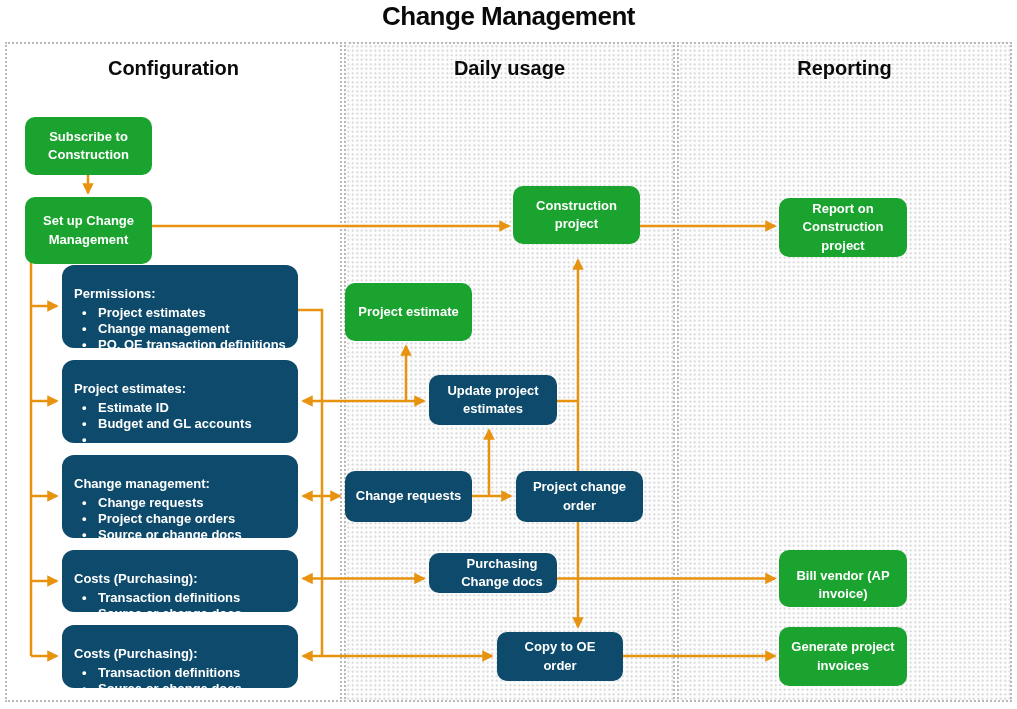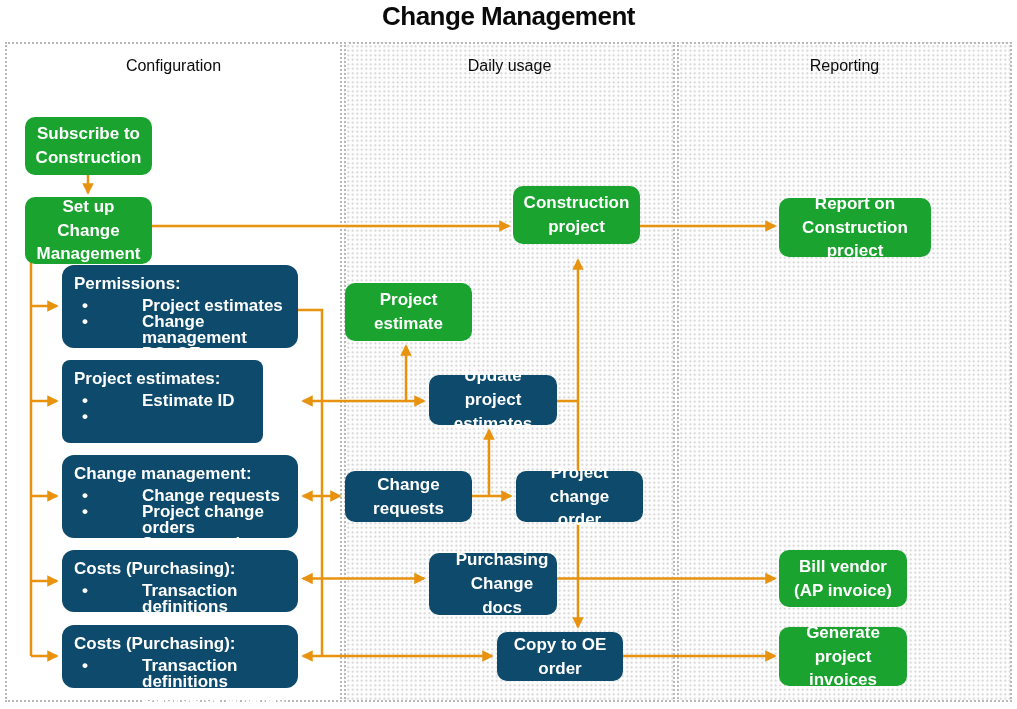--- a/index.html
+++ b/index.html
@@ -23,44 +23,44 @@
   }
   .col.dotted-bg{
     background-color:#fdfdfd;
     background-image:radial-gradient(#d9d9d9 1px, rgba(0,0,0,0) 1.2px);
     background-size:4.5px 4.5px;
   }
   .col-config{left:5px;width:337px;}
   .col-daily{left:344px;width:331px;}
   .col-reporting{left:677px;width:335px;}
   .col-header{
-    position:relative;text-align:center;font-weight:400;font-size:16px;
+    position:relative;text-align:center;font-weight:700;font-size:20px;
     margin-top:13px;color:#0a0a0a;
   }
   .arrows{position:absolute;left:0;top:0;z-index:2;pointer-events:none;}
   .edge{stroke:var(--orange);stroke-width:2.5;fill:none;}
   #ah path{fill:var(--orange);}
   .node{
     position:absolute;z-index:3;box-sizing:border-box;color:#ffffff;
-    font-size:17px;font-weight:600;line-height:1.4;
+    font-size:13px;font-weight:600;line-height:1.4;
   }
   .node-center{
     display:flex;align-items:center;justify-content:center;text-align:center;
     border-radius:10px;padding:4px 10px;
   }
   .node-green{background:var(--green);}
   .node-blue{background:var(--blue);}
   .node-list{
-    background:var(--blue);border-radius:12px;padding:7px 10px 6px 12px;
+    background:var(--blue);border-radius:12px;padding:20px 10px 6px 12px;
   }
   .node-list .heading{margin-bottom:2px;}
   .bullet{display:flex;line-height:16px;}
   .bullet .dot{width:16px;padding-left:8px;flex:none;}
   .bullet .dot::before{content:"\2022";}
-  .bullet .txt{flex:1;margin-left:44px;}
+  .bullet .txt{flex:1;}
 </style>
 </head>
 <body>
 
 <div class="page">
 
   <div class="title">Change Management</div>
 
   <div class="col col-config">
     <div class="col-header">Configuration</div>
@@ -104,21 +104,21 @@
 
   <div class="node node-center node-green" style="left:25px;top:117px;width:127px;height:58px;">
     <span>Subscribe to Construction</span>
   </div>
   <div class="node node-center node-green" style="left:25px;top:197px;width:127px;height:67px;">
     <span>Set up Change Management</span>
   </div>
   <div class="node node-center node-green" style="left:513px;top:186px;width:127px;height:58px;">
     <span>Construction project</span>
   </div>
-  <div class="node node-center node-green" style="left:779px;top:198px;width:152px;height:59px;">
+  <div class="node node-center node-green" style="left:779px;top:198px;width:128px;height:59px;">
     <span>Report on Construction project</span>
   </div>
   <div class="node node-center node-green" style="left:345px;top:283px;width:127px;height:58px;">
     <span>Project estimate</span>
   </div>
   <div class="node node-center node-green" style="left:779px;top:550px;width:128px;height:57px;align-items:flex-end;">
     <span>Bill vendor (AP invoice)</span>
   </div>
   <div class="node node-center node-green" style="left:779px;top:627px;width:128px;height:59px;">
     <span>Generate project invoices</span>
@@ -126,21 +126,21 @@
 
   <div class="node node-center node-blue" style="left:429px;top:375px;width:128px;height:50px;">
     <span>Update project estimates</span>
   </div>
   <div class="node node-center node-blue" style="left:345px;top:471px;width:127px;height:51px;">
     <span>Change requests</span>
   </div>
   <div class="node node-center node-blue" style="left:516px;top:471px;width:127px;height:51px;">
     <span>Project change order</span>
   </div>
-  <div class="node node-center node-blue" style="left:429px;top:553px;width:128px;height:62px;padding-left:28px;">
+  <div class="node node-center node-blue" style="left:429px;top:553px;width:128px;height:40px;padding-left:28px;">
     <span>Purchasing Change docs</span>
   </div>
   <div class="node node-center node-blue" style="left:497px;top:632px;width:126px;height:49px;">
     <span>Copy to OE order</span>
   </div>
 
   <div class="node node-list" style="left:62px;top:265px;width:236px;height:83px;">
     <div class="heading">Permissions:</div>
     <div class="bullet">
         <span class="dot"></span>
@@ -149,25 +149,29 @@
     <div class="bullet">
         <span class="dot"></span>
         <span class="txt">Change management</span>
       </div>
     <div class="bullet">
         <span class="dot"></span>
         <span class="txt">PO, OE transaction definitions</span>
       </div>
   </div>
 
-  <div class="node node-list" style="left:62px;top:360px;width:201px;height:83px;border-radius:8px;">
+  <div class="node node-list" style="left:62px;top:360px;width:236px;height:83px;">
     <div class="heading">Project estimates:</div>
     <div class="bullet">
         <span class="dot"></span>
         <span class="txt">Estimate ID</span>
+      </div>
+    <div class="bullet">
+        <span class="dot"></span>
+        <span class="txt">Budget and GL accounts</span>
       </div>
     <div class="bullet">
         <span class="dot"></span>
       </div>
   </div>
 
   <div class="node node-list" style="left:62px;top:455px;width:236px;height:83px;">
     <div class="heading">Change management:</div>
     <div class="bullet">
         <span class="dot"></span>

